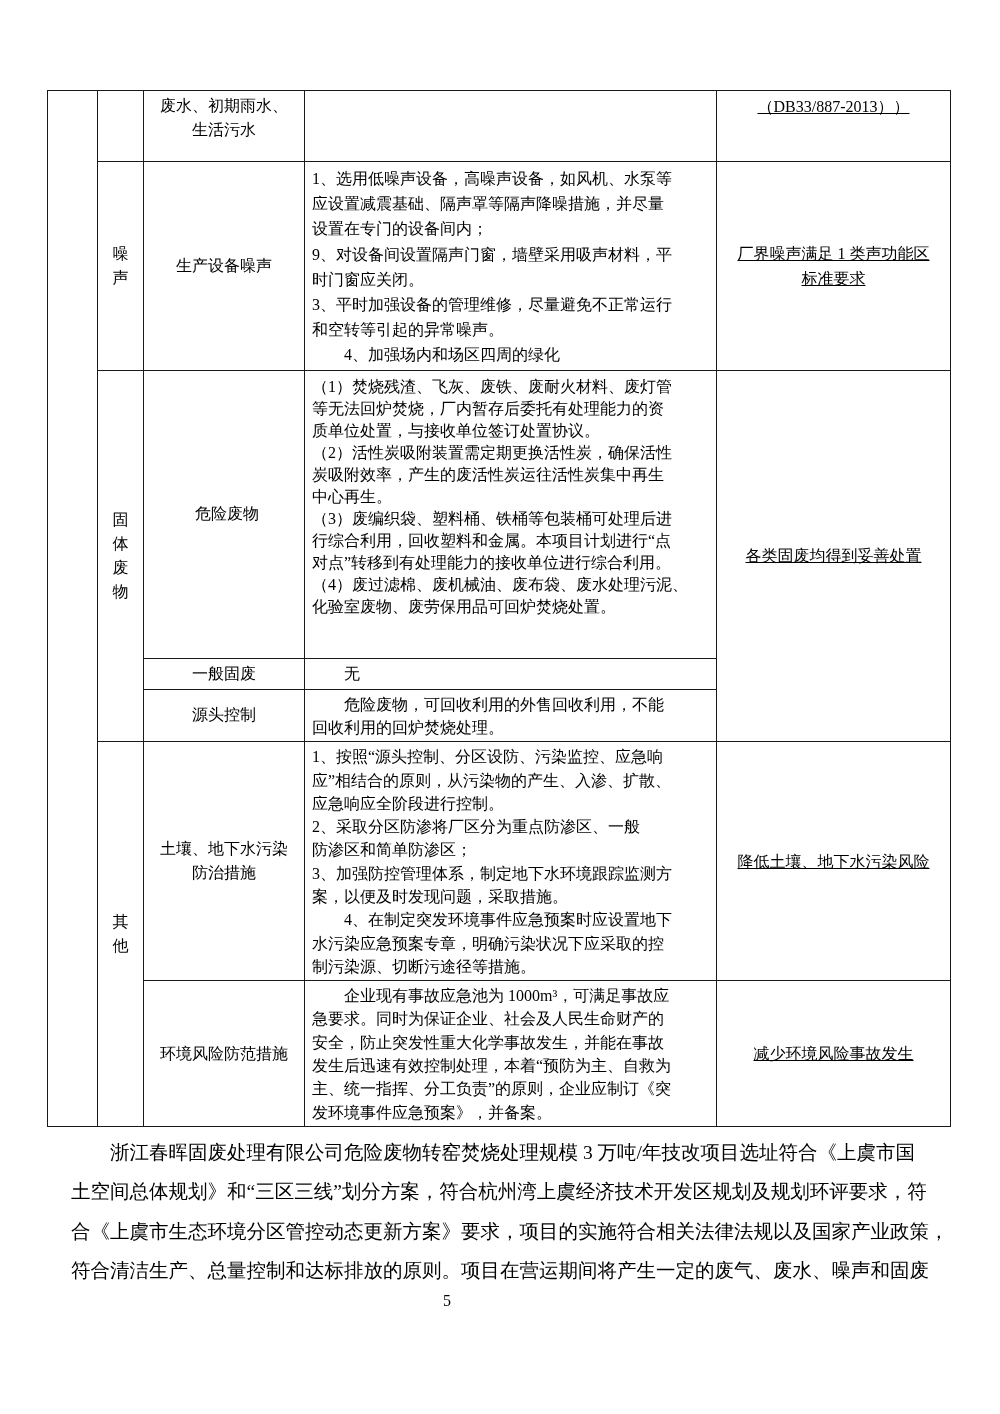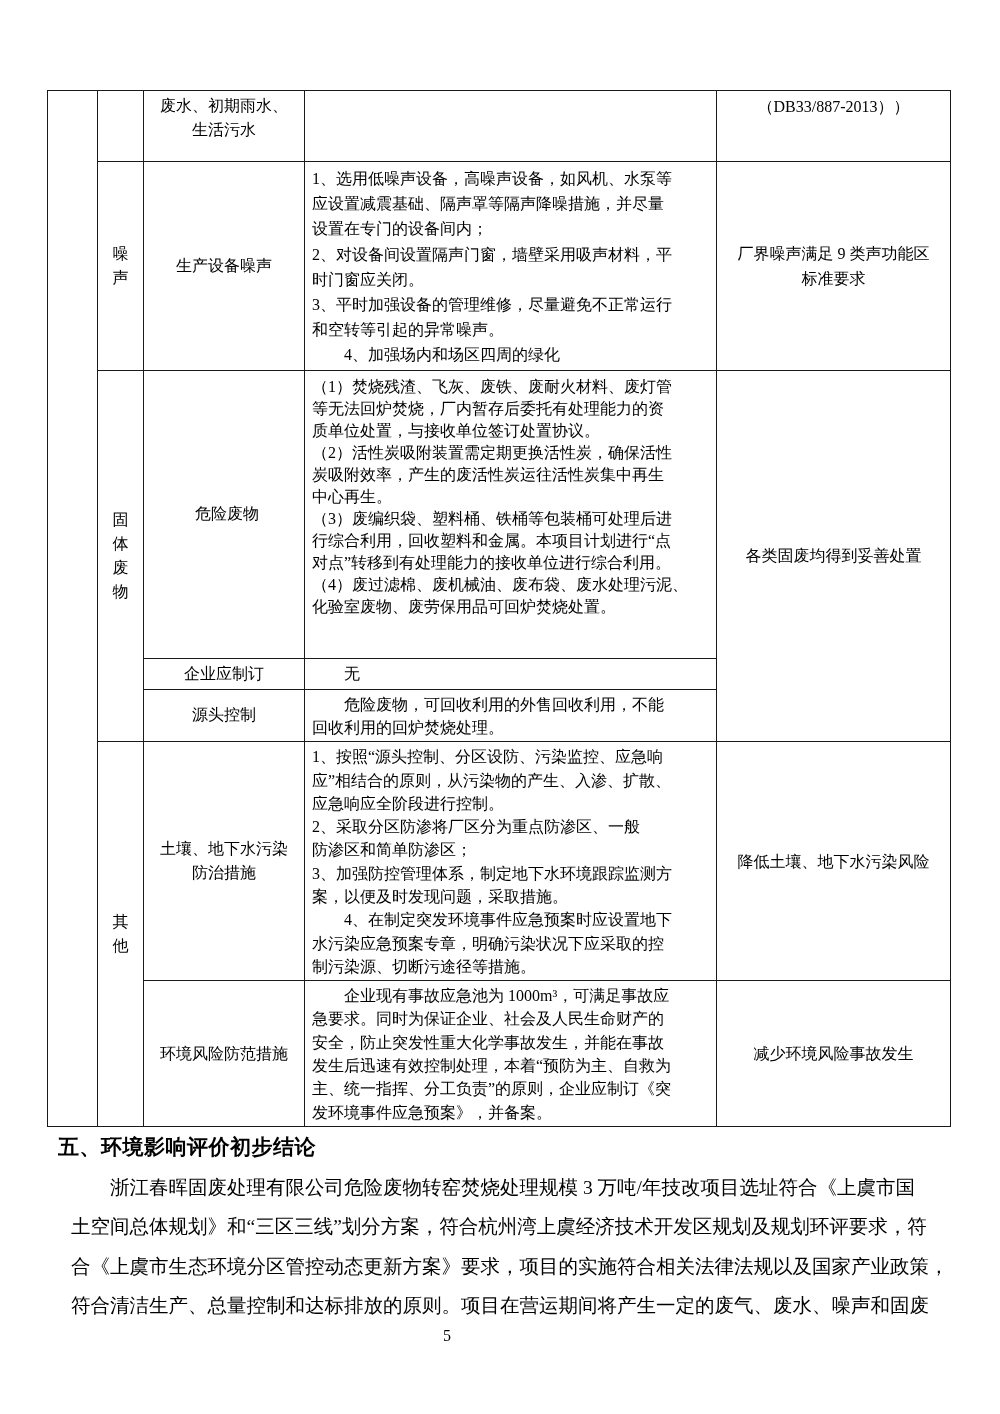--- a/index.html
+++ b/index.html
@@ -63,20 +63,21 @@
     padding: 4px 7px 2px 7px;
     line-height: 25.2px;
   }
   td.measure.lh26 { line-height: 22px; padding-top: 5px; }
   td.measure.lh23 { line-height: 23.3px; padding-top: 3px; }
   td.result {
     text-align: center;
     vertical-align: middle;
     line-height: 25px;
     padding: 20px 5px;
+    text-decoration: underline;
   }
   td.result-top { vertical-align: top; padding-top: 3px; }
 
   .conclusion { margin-top: 5px; }
   .conclusion-heading {
     font-size: 21px;
     font-weight: bold;
     padding-left: 11px;
     line-height: 30px;
     letter-spacing: 0.5px;
@@ -118,26 +119,26 @@
         <td class="measure"></td>
         <td class="result result-top">（DB33/887-2013））</td>
       </tr>
       <tr class="r2">
         <td class="cat">噪
 声</td>
         <td class="item">生产设备噪声</td>
         <td class="measure">1、选用低噪声设备，高噪声设备，如风机、水泵等
 应设置减震基础、隔声罩等隔声降噪措施，并尽量
 设置在专门的设备间内；
-2、对设备间设置隔声门窗，墙壁采用吸声材料，平
+9、对设备间设置隔声门窗，墙壁采用吸声材料，平
 时门窗应关闭。
 3、平时加强设备的管理维修，尽量避免不正常运行
 和空转等引起的异常噪声。
 　　4、加强场内和场区四周的绿化</td>
-        <td class="result">厂界噪声满足 9 类声功能区
+        <td class="result">厂界噪声满足 1 类声功能区
 标准要求</td>
       </tr>
       <tr class="r3">
         <td class="cat" rowspan="3">固
 体
 废
 物</td>
         <td class="item item-left">危险废物</td>
         <td class="measure lh26">（1）焚烧残渣、飞灰、废铁、废耐火材料、废灯管
 等无法回炉焚烧，厂内暂存后委托有处理能力的资
@@ -146,21 +147,21 @@
 炭吸附效率，产生的废活性炭运往活性炭集中再生
 中心再生。
 （3）废编织袋、塑料桶、铁桶等包装桶可处理后进
 行综合利用，回收塑料和金属。本项目计划进行“点
 对点”转移到有处理能力的接收单位进行综合利用。
 （4）废过滤棉、废机械油、废布袋、废水处理污泥、
 化验室废物、废劳保用品可回炉焚烧处置。</td>
         <td class="result" rowspan="3">各类固废均得到妥善处置</td>
       </tr>
       <tr class="r4">
-        <td class="item">企业应制订</td>
+        <td class="item">一般固废</td>
         <td class="measure lh23">　　无</td>
       </tr>
       <tr class="r5">
         <td class="item">源头控制</td>
         <td class="measure lh23">　　危险废物，可回收利用的外售回收利用，不能
 回收利用的回炉焚烧处理。</td>
       </tr>
       <tr class="r6">
         <td class="cat" rowspan="2">其
 他</td>
@@ -185,21 +186,20 @@
 安全，防止突发性重大化学事故发生，并能在事故
 发生后迅速有效控制处理，本着“预防为主、自救为
 主、统一指挥、分工负责”的原则，企业应制订《突
 发环境事件应急预案》，并备案。</td>
         <td class="result">减少环境风险事故发生</td>
       </tr>
     </tbody>
   </table>
 
   <div class="conclusion">
-    <div class="conclusion-heading">五、环境影响评价初步结论</div>
     <div class="conclusion-paragraph">　　浙江春晖固废处理有限公司危险废物转窑焚烧处理规模 3 万吨/年技改项目选址符合《上虞市国
 土空间总体规划》和“三区三线”划分方案，符合杭州湾上虞经济技术开发区规划及规划环评要求，符
 合《上虞市生态环境分区管控动态更新方案》要求，项目的实施符合相关法律法规以及国家产业政策，
 符合清洁生产、总量控制和达标排放的原则。项目在营运期间将产生一定的废气、废水、噪声和固废</div>
   </div>
 
   <div class="page-number">5</div>
 
 </div>
 

